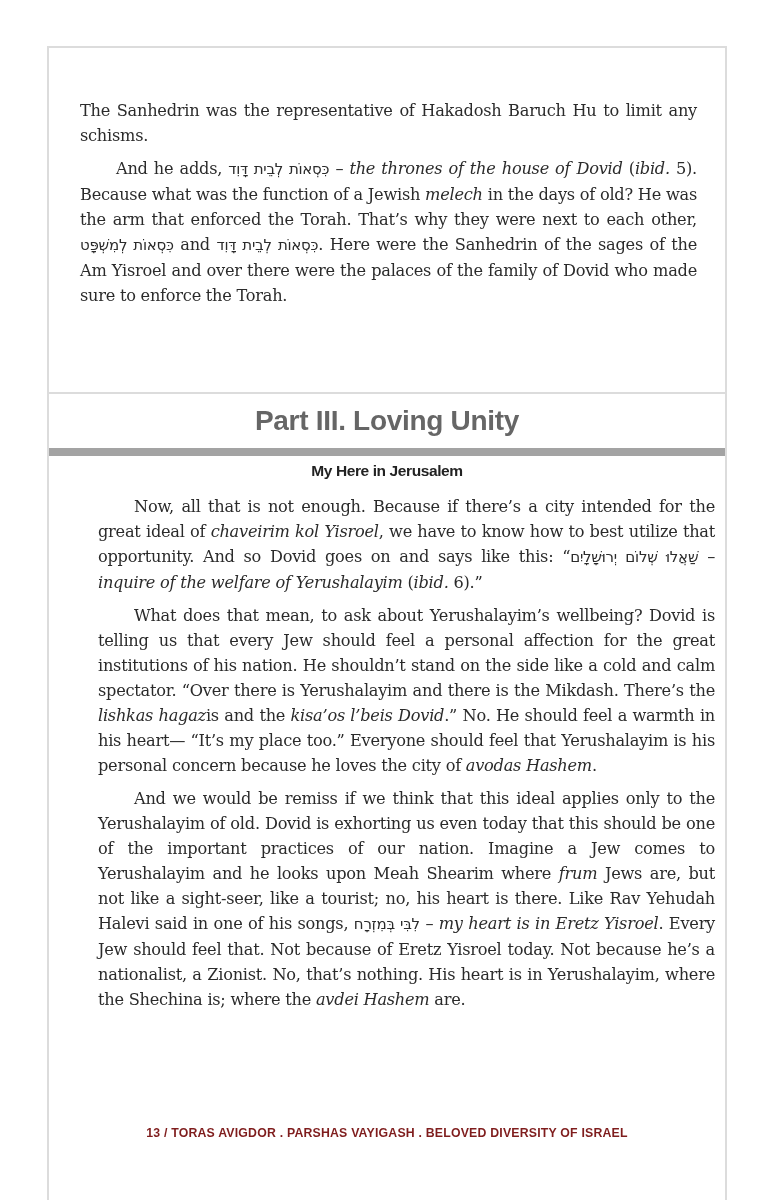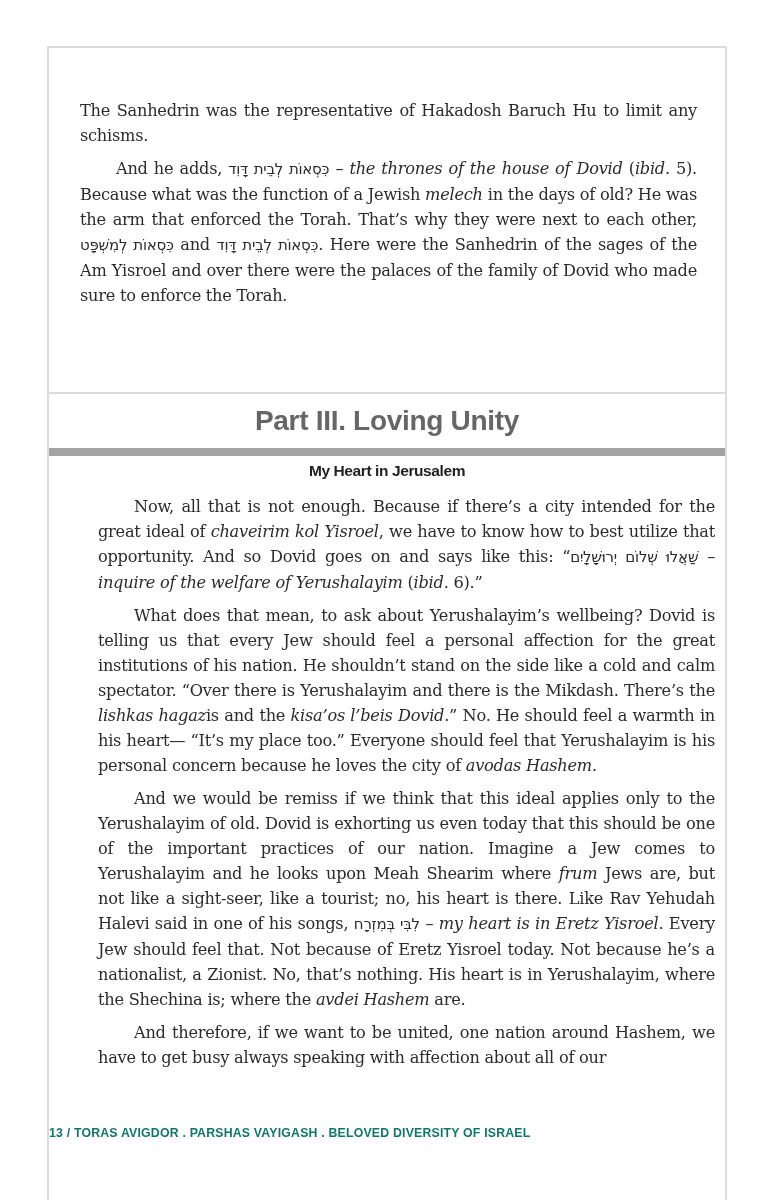--- a/index.html
+++ b/index.html
@@ -27,41 +27,40 @@
     font-family: "Liberation Sans", "DejaVu Sans", sans-serif; font-weight: bold;
     font-size: 28px; color: #666666; letter-spacing: -0.3px;
   }
   .subhead {
     position: absolute; left: 0; top: 414px; width: 676px; text-align: center;
     font-family: "Liberation Sans", "DejaVu Sans", sans-serif; font-weight: bold;
     font-size: 15.5px; color: #222; letter-spacing: -0.4px;
   }
   .main-block { position: absolute; left: 49px; top: 446px; width: 617px; }
   .footer {
-    position: absolute; left: 0; top: 1078px; width: 676px; 
+    position: absolute; left: 0; top: 1078px; width: 676px; text-align: center;
     font-family: "Liberation Sans", "DejaVu Sans", sans-serif; font-weight: bold;
-    font-size: 12.3px; color: #0f766e; letter-spacing: 0.2px;
+    font-size: 12.3px; color: #7f1d1d; letter-spacing: 0.2px;
   }
 </style>
 </head>
 <body>
 
 <div class="page">
   <div class="top-block body-text">
       <p class="no-indent"><span>The Sanhedrin was the representative of Hakadosh Baruch Hu to limit any schisms.</span></p>
       <p><span>And he adds, </span><span class="heb" dir="rtl">כִּסְאוֹת לְבֵית דָּוִד</span><span> – </span><em>the thrones of the house of Dovid</em><span> (</span><em>ibid.</em><span> 5). Because what was the function of a Jewish </span><em>melech</em><span> in the days of old? He was the arm that enforced the Torah. That’s why they were next to each other, </span><span class="heb" dir="rtl">כִּסְאוֹת לְמִשְׁפָּט</span><span> and </span><span class="heb" dir="rtl">כִּסְאוֹת לְבֵית דָּוִד</span><span>. Here were the Sanhedrin of the sages of the Am Yisroel and over there were the palaces of the family of Dovid who made sure to enforce the Torah.</span></p>
     </div>
 
   <div class="heading-band">
     <span class="part-title">Part III. Loving Unity</span>
   </div>
 
-  <div class="subhead">My Heart in Jerusalem</div>
+  <div class="subhead">My Here in Jerusalem</div>
 
   <div class="main-block body-text">
       <p><span>Now, all that is not enough. Because if there’s a city intended for the great ideal of </span><em>chaveirim kol Yisroel</em><span>, we have to know how to best utilize that opportunity. And so Dovid goes on and says like this: “</span><span class="heb" dir="rtl">שַׁאֲלוּ שְׁלוֹם יְרוּשָׁלָיִם</span><span> – </span><em>inquire of the welfare of Yerushalayim</em><span> (</span><em>ibid.</em><span> 6).”</span></p>
       <p><span>What does that mean, to ask about Yerushalayim’s wellbeing? Dovid is telling us that every Jew should feel a personal affection for the great institutions of his nation. He shouldn’t stand on the side like a cold and calm spectator. “Over there is Yerushalayim and there is the Mikdash. There’s the </span><em>lishkas hagaz</em><span>is and the </span><em>kisa’os l’beis Dovid</em><span>.” No. He should feel a warmth in his heart— “It’s my place too.” Everyone should feel that Yerushalayim is his personal concern because he loves the city of </span><em>avodas Hashem</em><span>.</span></p>
       <p><span>And we would be remiss if we think that this ideal applies only to the Yerushalayim of old. Dovid is exhorting us even today that this should be one of the important practices of our nation. Imagine a Jew comes to Yerushalayim and he looks upon Meah Shearim where </span><em>frum</em><span> Jews are, but not like a sight-seer, like a tourist; no, his heart is there. Like Rav Yehudah Halevi said in one of his songs, </span><span class="heb" dir="rtl">לִבִּי בְּמִזְרָח</span><span> – </span><em>my heart is in Eretz Yisroel</em><span>. Every Jew should feel that. Not because of Eretz Yisroel today. Not because he’s a nationalist, a Zionist. No, that’s nothing. His heart is in Yerushalayim, where the Shechina is; where the </span><em>avdei Hashem</em><span> are.</span></p>
-      <p><span>And therefore, if we want to be united, one nation around Hashem, we have to get busy always speaking with affection about all of our</span></p>
     </div>
 
   <div class="footer">13 / TORAS AVIGDOR . PARSHAS VAYIGASH . BELOVED DIVERSITY OF ISRAEL</div>
 </div>
 
 </body></html>

